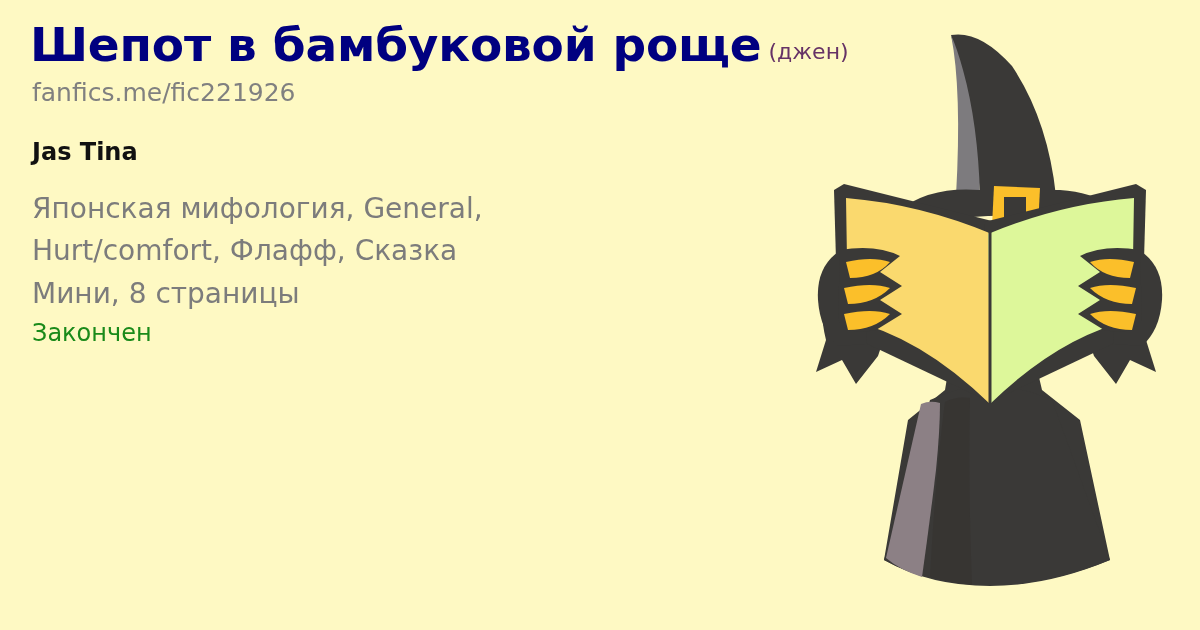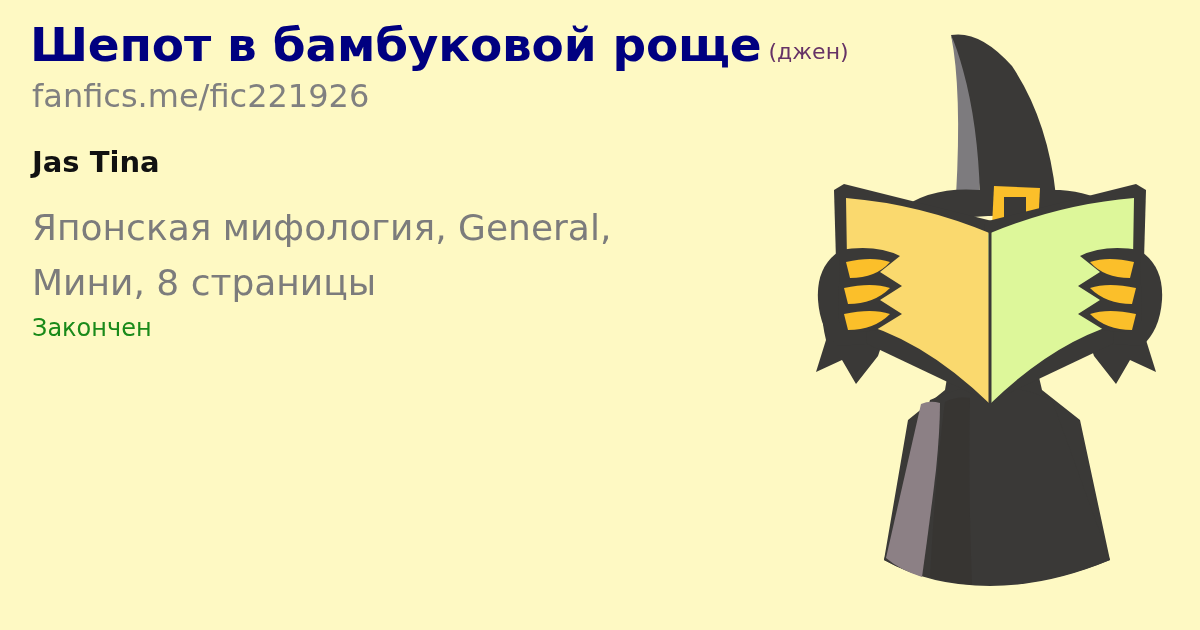--- a/index.html
+++ b/index.html
@@ -47,37 +47,37 @@
   .title-suffix {
     font-size: 22px;
     font-weight: 400;
     color: #663366;
     margin-left: 7px;
     vertical-align: 2px;
   }
 
   .url {
     margin: 8px 0 0 2px;
-    font-size: 32px;
+    font-size: 25px;
     font-weight: 400;
     color: #808080;
     line-height: 1.1;
   }
 
   .author {
     margin: 33px 0 0 2px;
-    font-size: 29px;
+    font-size: 24px;
     font-weight: 700;
     color: #111111;
     line-height: 1.1;
   }
 
   .meta {
     margin: 22px 0 0 2px;
-    font-size: 36px;
+    font-size: 28px;
     font-weight: 400;
     color: #7c7c7c;
     line-height: 1.52;
     max-width: 660px;
   }
   .meta-line { display: block; white-space: nowrap; }
 
   .status {
     margin: 0 0 0 2px;
     font-size: 24px;
@@ -107,20 +107,21 @@
     <h1 class="title-line">
       <span class="title-main">Шепот в бамбуковой роще</span><span class="title-suffix">(джен)</span>
     </h1>
 
     <div class="url">fanfics.me/fic221926</div>
 
     <div class="author">Jas Tina</div>
 
     <div class="meta">
       <span class="meta-line">Японская мифология, General,</span>
+      <span class="meta-line">Hurt/comfort, Флафф, Сказка</span>
       <span class="meta-line">Мини, 8 страницы</span>
     </div>
 
     <div class="status">Закончен</div>
 
   </div>
 
   <div class="illustration">
     <svg width="420" height="630" viewBox="0 0 420 630" xmlns="http://www.w3.org/2000/svg">
 

